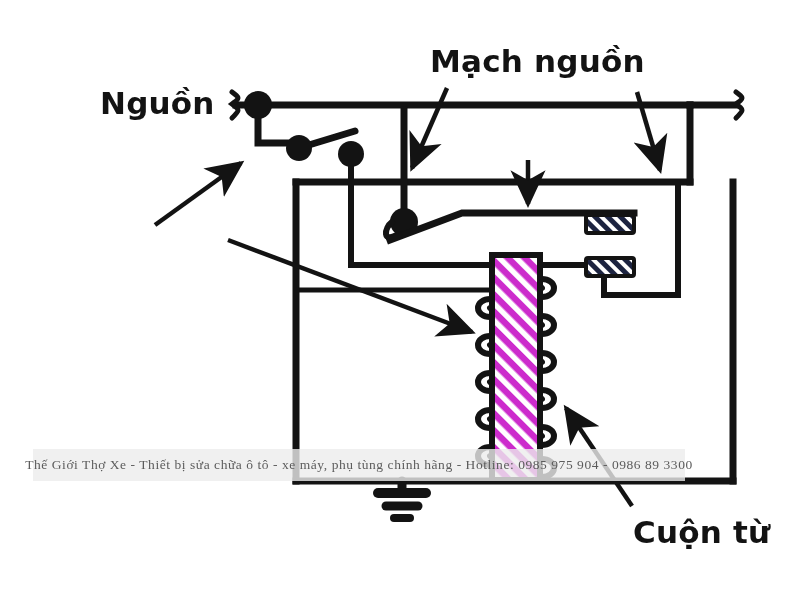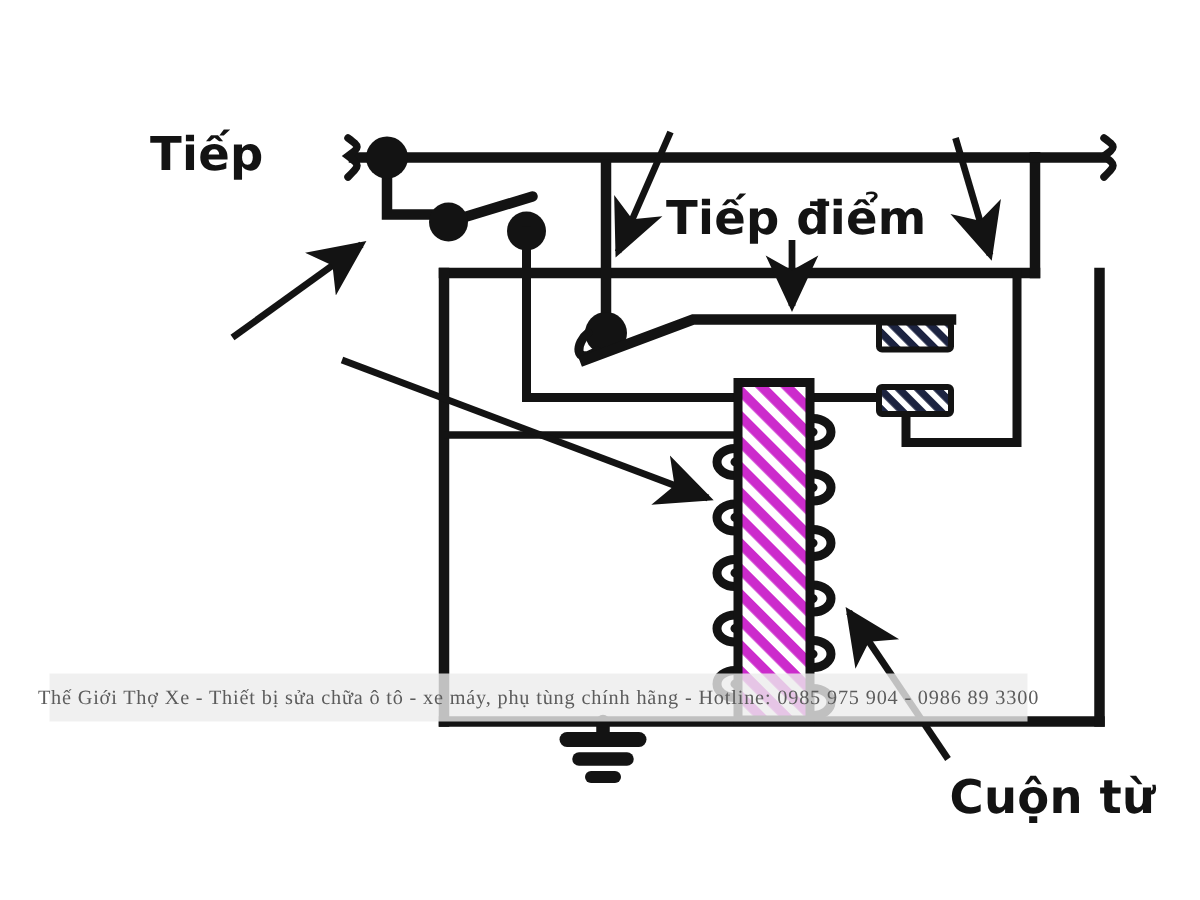--- a/index.html
+++ b/index.html
@@ -183,24 +183,24 @@
     <g stroke="#131313" stroke-width="4.5" fill="none" marker-end="url(#arrowHead)">
       <line x1="447" y1="88" x2="412" y2="168"></line>
       <line x1="637" y1="92" x2="660" y2="170"></line>
       <line x1="528" y1="160" x2="528" y2="204"></line>
       <line x1="155" y1="225" x2="241" y2="163"></line>
       <line x1="228" y1="240" x2="472" y2="332"></line>
       <line x1="632" y1="506" x2="566" y2="408"></line>
     </g>
   </svg>
 
-  <div class="label" id="label-nguon">Tiếp</div>
-
-
-  <div class="label" id="label-tiep-diem">Tiếp điểm</div>
+  <div class="label" id="label-nguon">Nguồn</div>
+
+  <div class="label" id="label-mach-nguon">Mạch nguồn</div>
+
 
   <div class="label" id="label-mach-dk">
   </div>
 
   <div class="label" id="label-cuon-tu">Cuộn từ</div>
 
   <div id="watermark-band">
     <span id="watermark-text">Thế Giới Thợ Xe - Thiết bị sửa chữa ô tô - xe máy, phụ tùng chính hãng - Hotline: 0985 975 904 - 0986 89 3300</span>
   </div>
 

